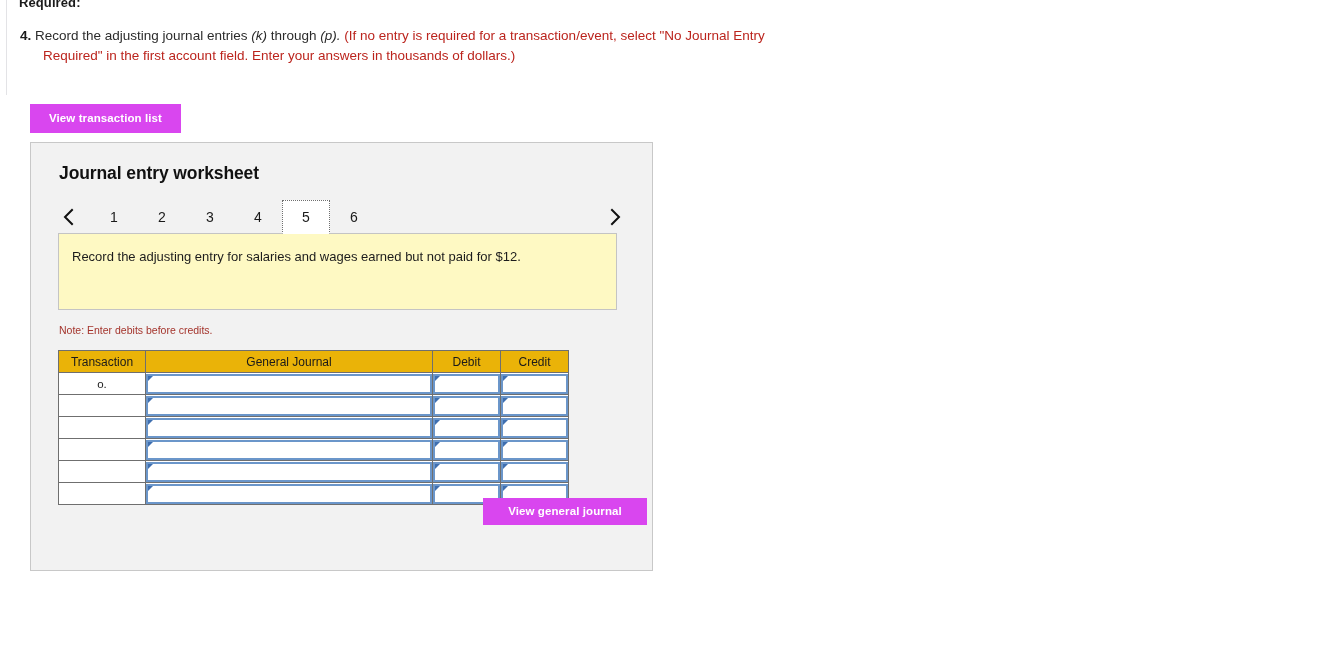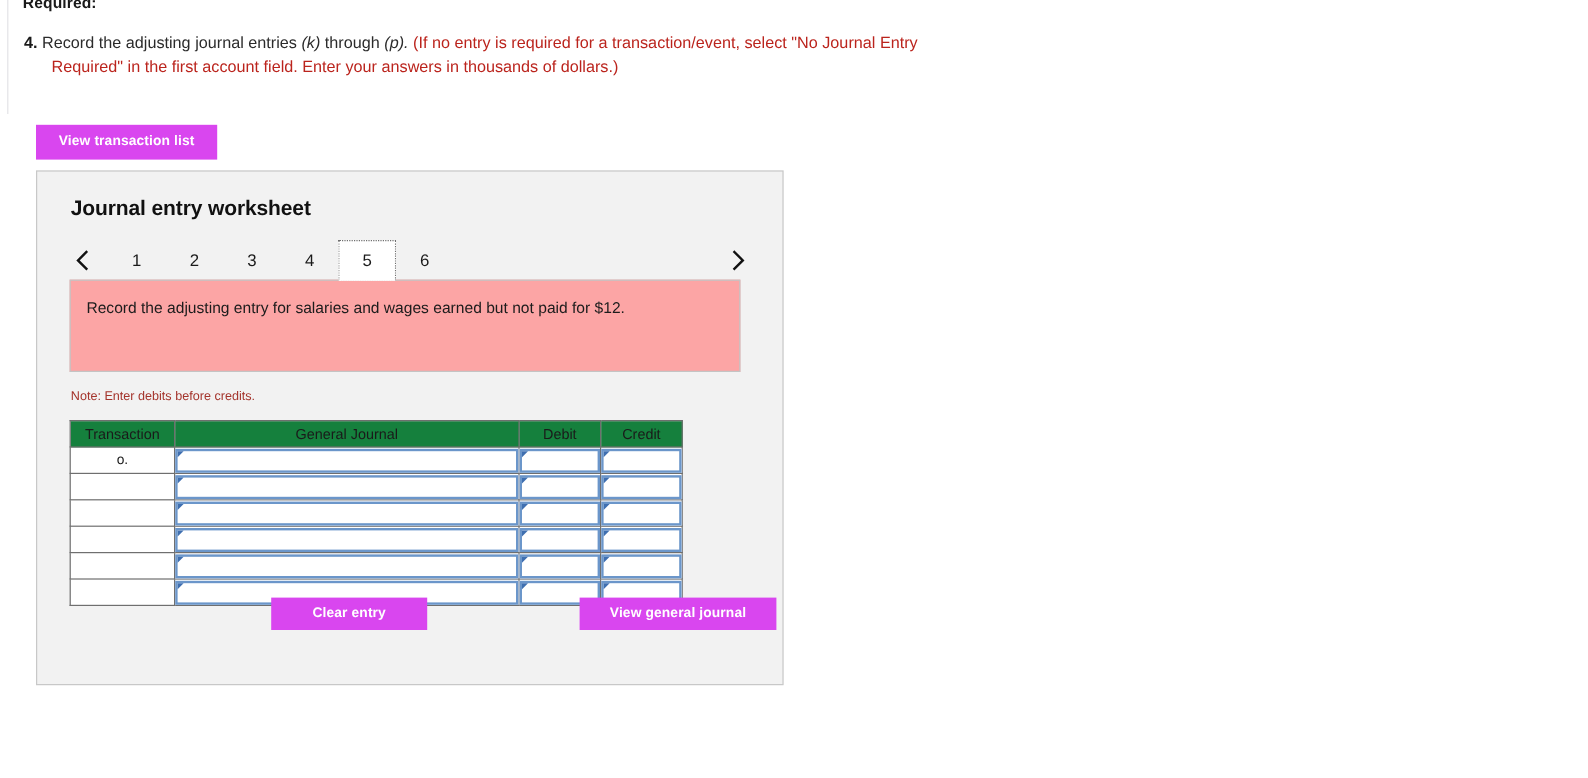--- a/index.html
+++ b/index.html
@@ -158,21 +158,21 @@
     z-index: 3;
   }
 
   
   .prompt-box {
     position: absolute;
     left: 27px;
     top: 90px;
     width: 559px;
     height: 77px;
-    background: #fca5a5;
+    background: #fef9c3;
     border: 1px solid #c4c4c4;
     box-sizing: border-box;
   }
   .prompt-text {
     position: absolute;
     left: 13px;
     top: 14px;
     right: 10px;
     font-size: 13px;
     line-height: 18px;
@@ -190,21 +190,21 @@
 
   
   .journal-table {
     position: absolute;
     left: 27px;
     top: 207px;
     border-collapse: collapse;
     table-layout: fixed;
   }
   .journal-table th {
-    background: #15803d;
+    background: #eab308;
     border: 1px solid #6f6f6f;
     font-size: 12px;
     font-weight: normal;
     color: #1a1a1a;
     height: 21px;
     padding: 0;
     text-align: center;
   }
   .journal-table td {
     border: 1px solid #6f6f6f;
@@ -386,16 +386,15 @@
         <td class="input-cell">
             <span class="cell-input"></span>
           </td>
         <td class="input-cell">
             <span class="cell-input"></span>
           </td>
       </tr>
     </tbody>
   </table>
 
-  <button class="btn btn-clear">Clear entry</button>
   <button class="btn btn-viewgj">View general journal</button>
 
 </div>
 
 </body></html>

